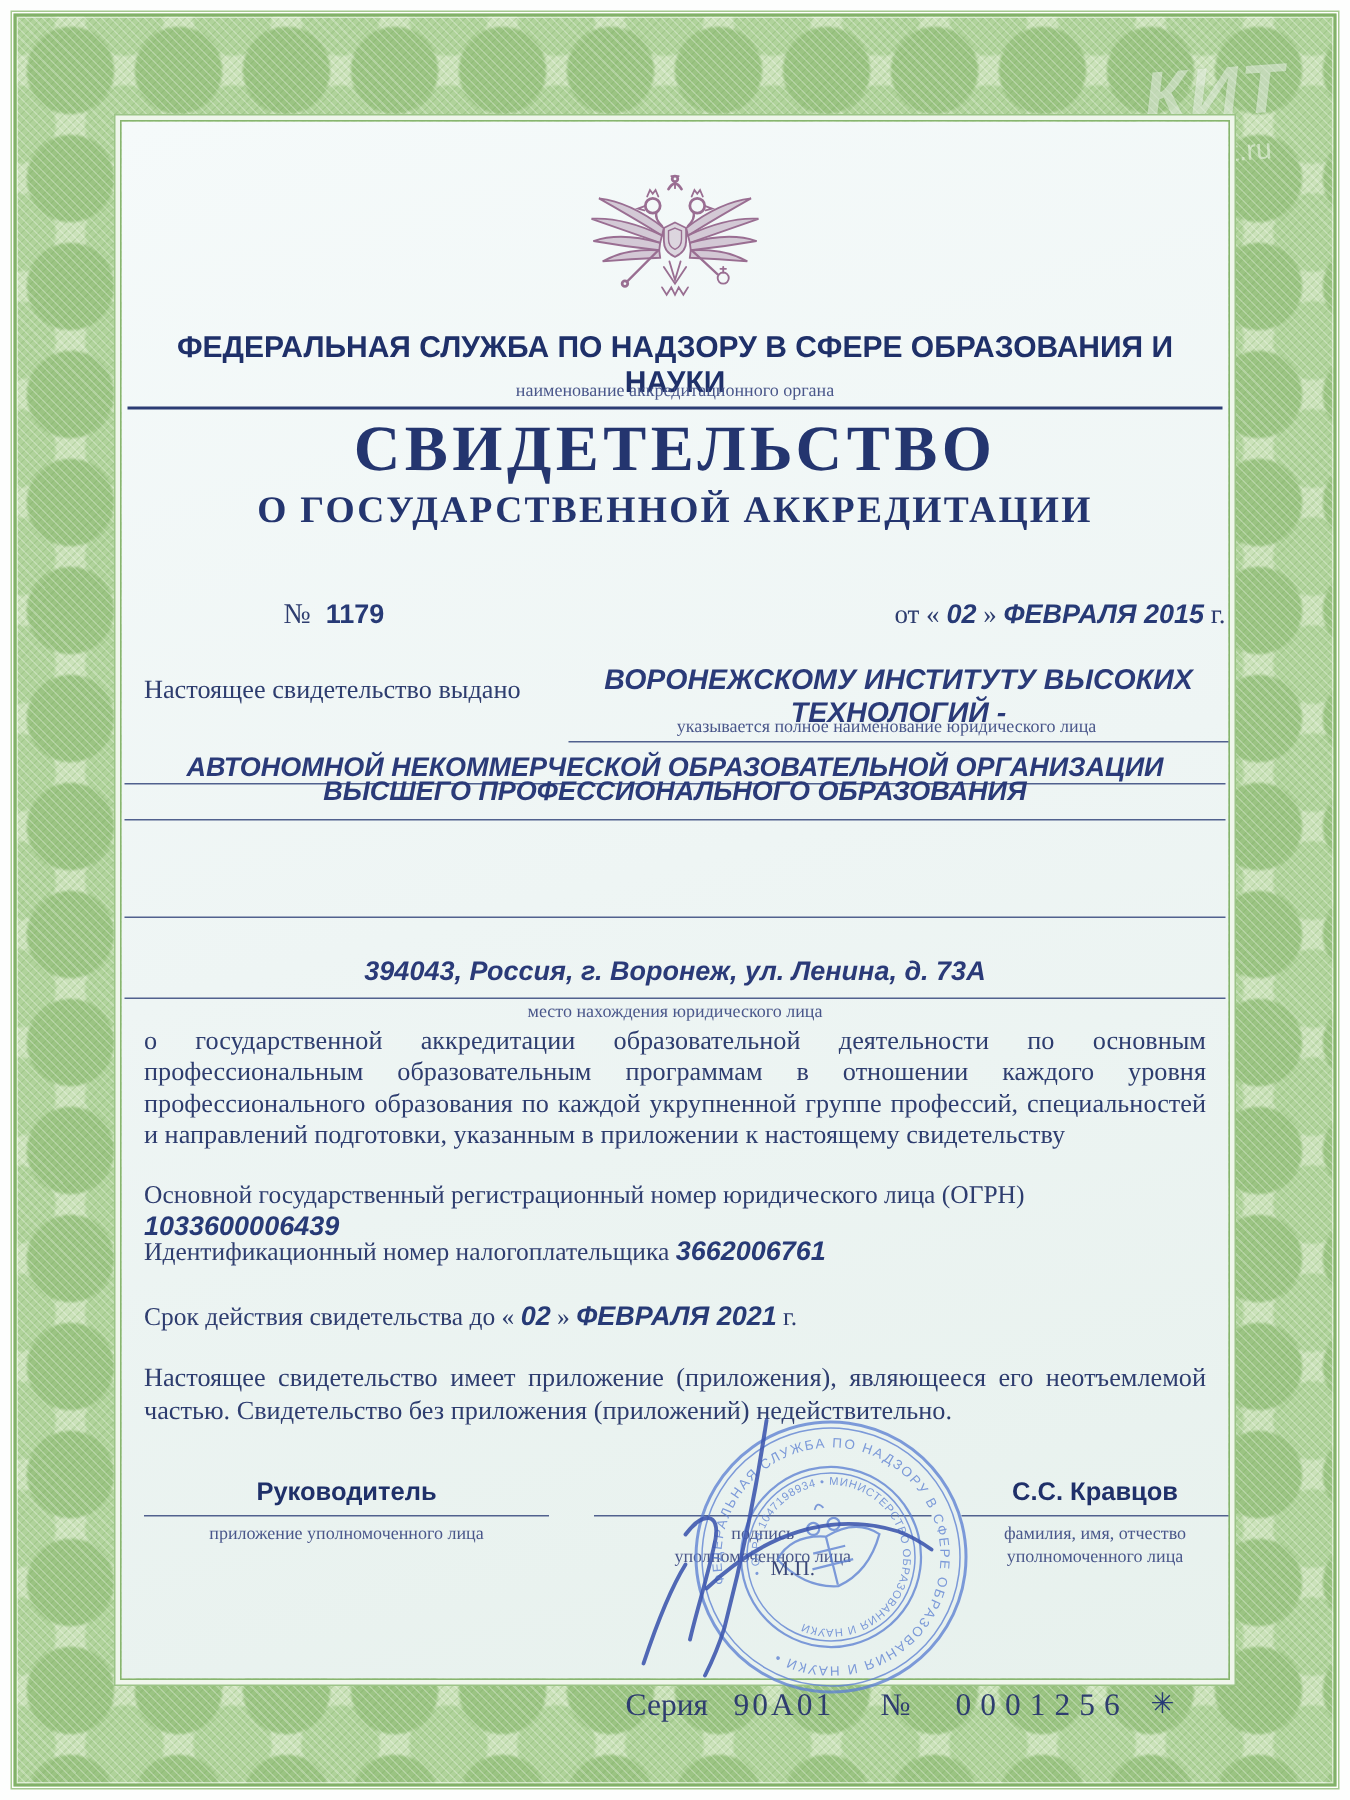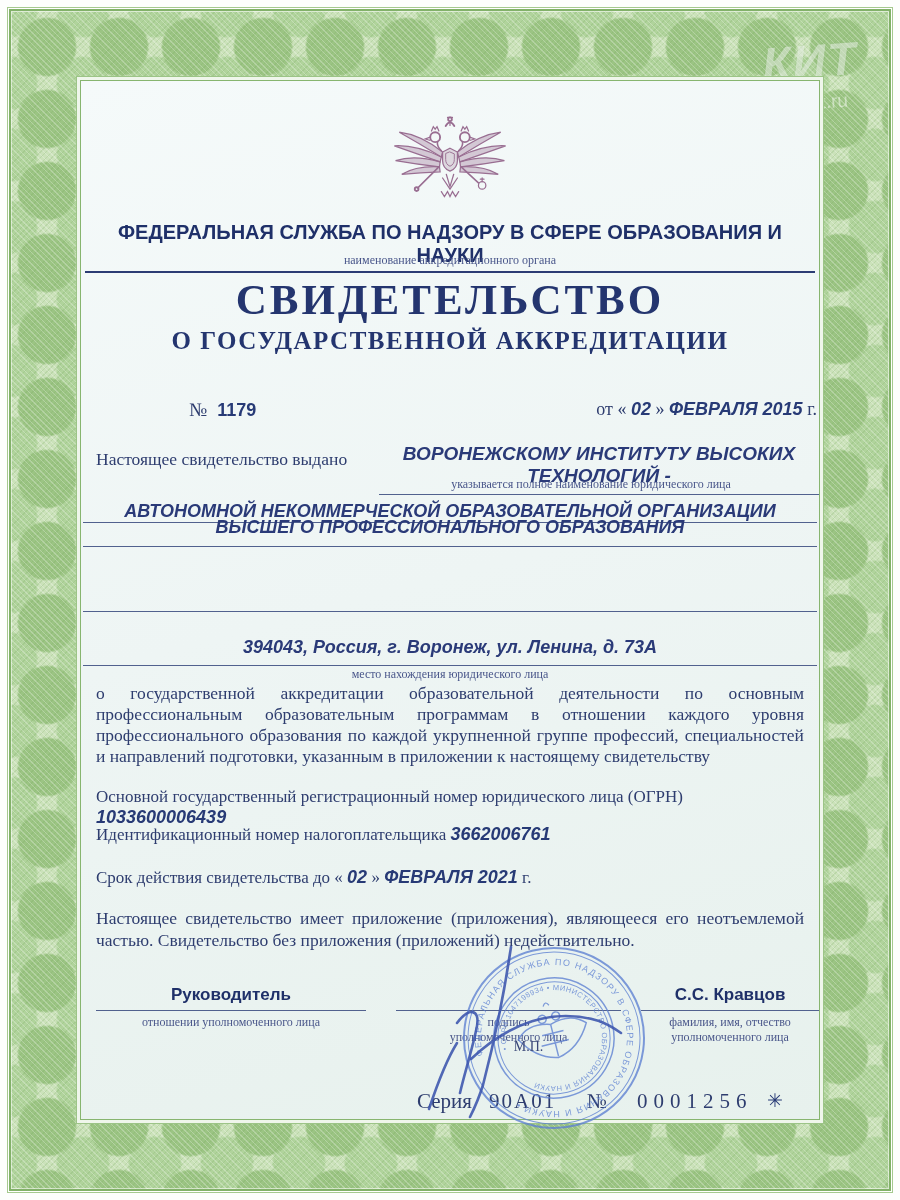--- a/index.html
+++ b/index.html
@@ -91,21 +91,21 @@
   .col-r { left:560px; width:178px; }
   .row-label { top:904px; }
   .row-line  { top:929px; }
   .row-cap   { top:934px; line-height:15px; }
   .mp { top:958px; left:315px; width:225px; text-indent:40px; z-index:4;
     font:400 14px "Liberation Serif", serif; color:#3a4778; text-align:center; }
 
   .seal { left:378px; top:862px; z-index:2; }
   .signature { left:330px; top:856px; z-index:3; }
 
-  .series-row { top:1008px; z-index:1; font:400 21px "Liberation Serif", serif; color:#2e3d6f; }
+  .series-row { top:1043px; z-index:1; font:400 21px "Liberation Serif", serif; color:#2e3d6f; }
   .s-series-label { left:336px; }
   .s-series-val  { left:408px; letter-spacing:2px; }
   .s-no          { left:506px; }
   .s-number      { left:556px; letter-spacing:6px; }
   .s-mark        { left:686px; font-size:19px; color:#273a76; }
 </style>
 </head>
 <body>
 
 <div class="page">
@@ -195,21 +195,21 @@
       <span class="val">02</span>
       <span>»</span>
       <span class="val">ФЕВРАЛЯ 2021</span>
       <span>г.</span>
     </div>
 
     <div class="abs note">Настоящее свидетельство имеет приложение (приложения), являющееся его неотъемлемой частью. Свидетельство без приложения (приложений) недействительно.</div>
 
     <div class="abs sig-label col-l row-label">Руководитель</div>
     <div class="abs sig-line col-l row-line"></div>
-    <div class="abs cap col-l row-cap">отношении уполномоченного лица</div>
+    <div class="abs cap col-l row-cap">приложение уполномоченного лица</div>
 
     <div class="abs sig-line col-m row-line"></div>
     <div class="abs cap col-m row-cap">
       <div>подпись</div>
       <div>уполномоченного лица</div>
     </div>
     <div class="abs mp">М.П.</div>
 
     <div class="abs sig-label col-r row-label">С.С. Кравцов</div>
     <div class="abs sig-line col-r row-line"></div>

